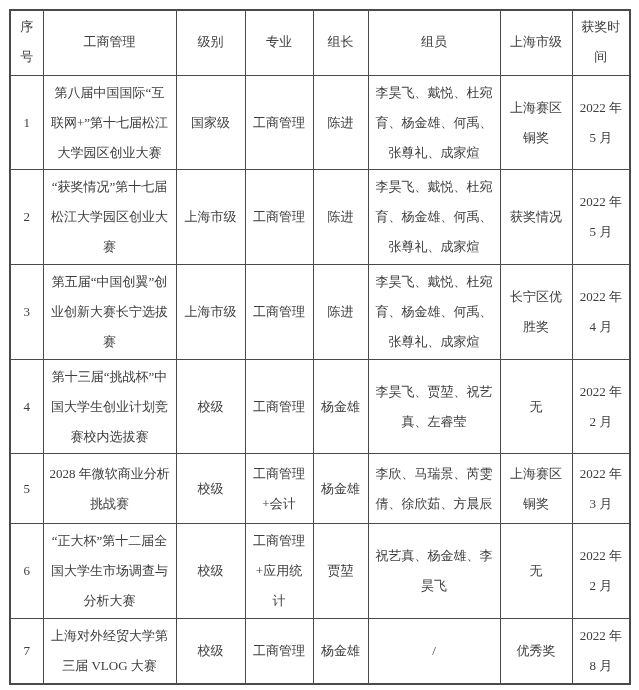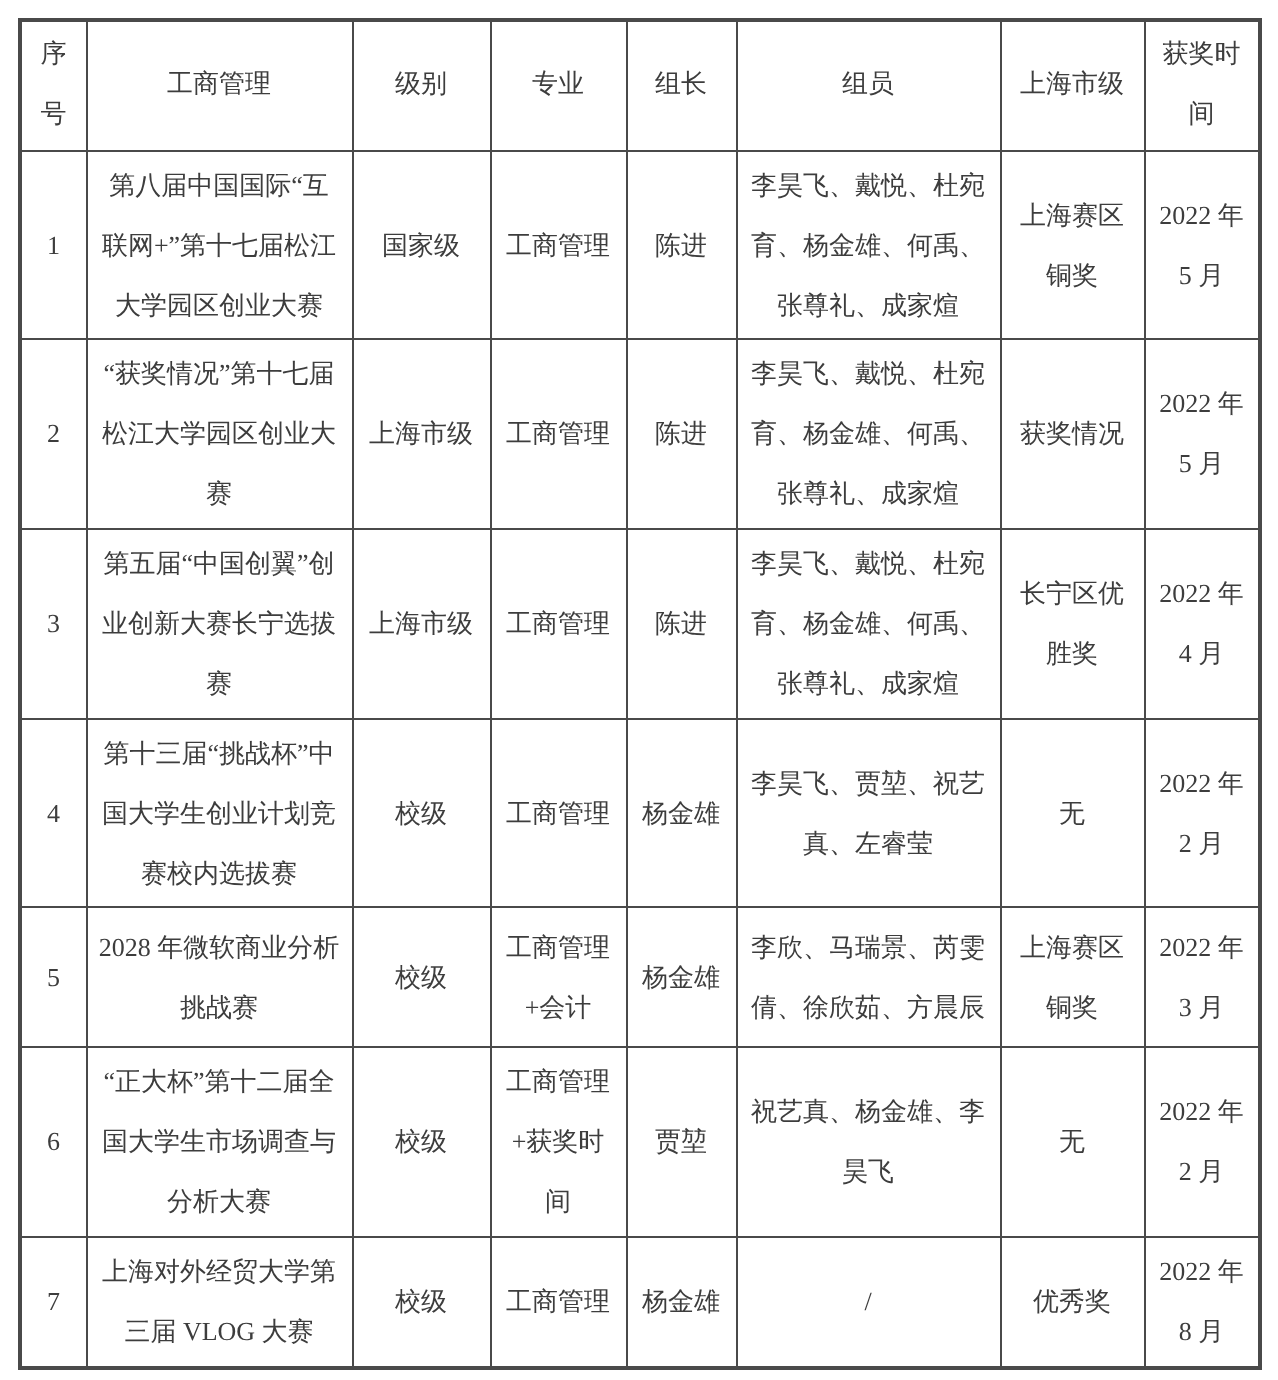--- a/index.html
+++ b/index.html
@@ -135,21 +135,21 @@
         <td>工商管理+会计</td>
         <td>杨金雄</td>
         <td>李欣、马瑞景、芮雯倩、徐欣茹、方晨辰</td>
         <td>上海赛区铜奖</td>
         <td>2022 年 3 月</td>
       </tr>
       <tr>
         <td>6</td>
         <td>“正大杯”第十二届全国大学生市场调查与分析大赛</td>
         <td>校级</td>
-        <td>工商管理+获奖时间</td>
+        <td>工商管理+应用统计</td>
         <td>贾堃</td>
         <td>祝艺真、杨金雄、李昊飞</td>
         <td>无</td>
         <td>2022 年 2 月</td>
       </tr>
       <tr>
         <td>7</td>
         <td>上海对外经贸大学第三届 VLOG 大赛</td>
         <td>校级</td>
         <td>工商管理</td>

